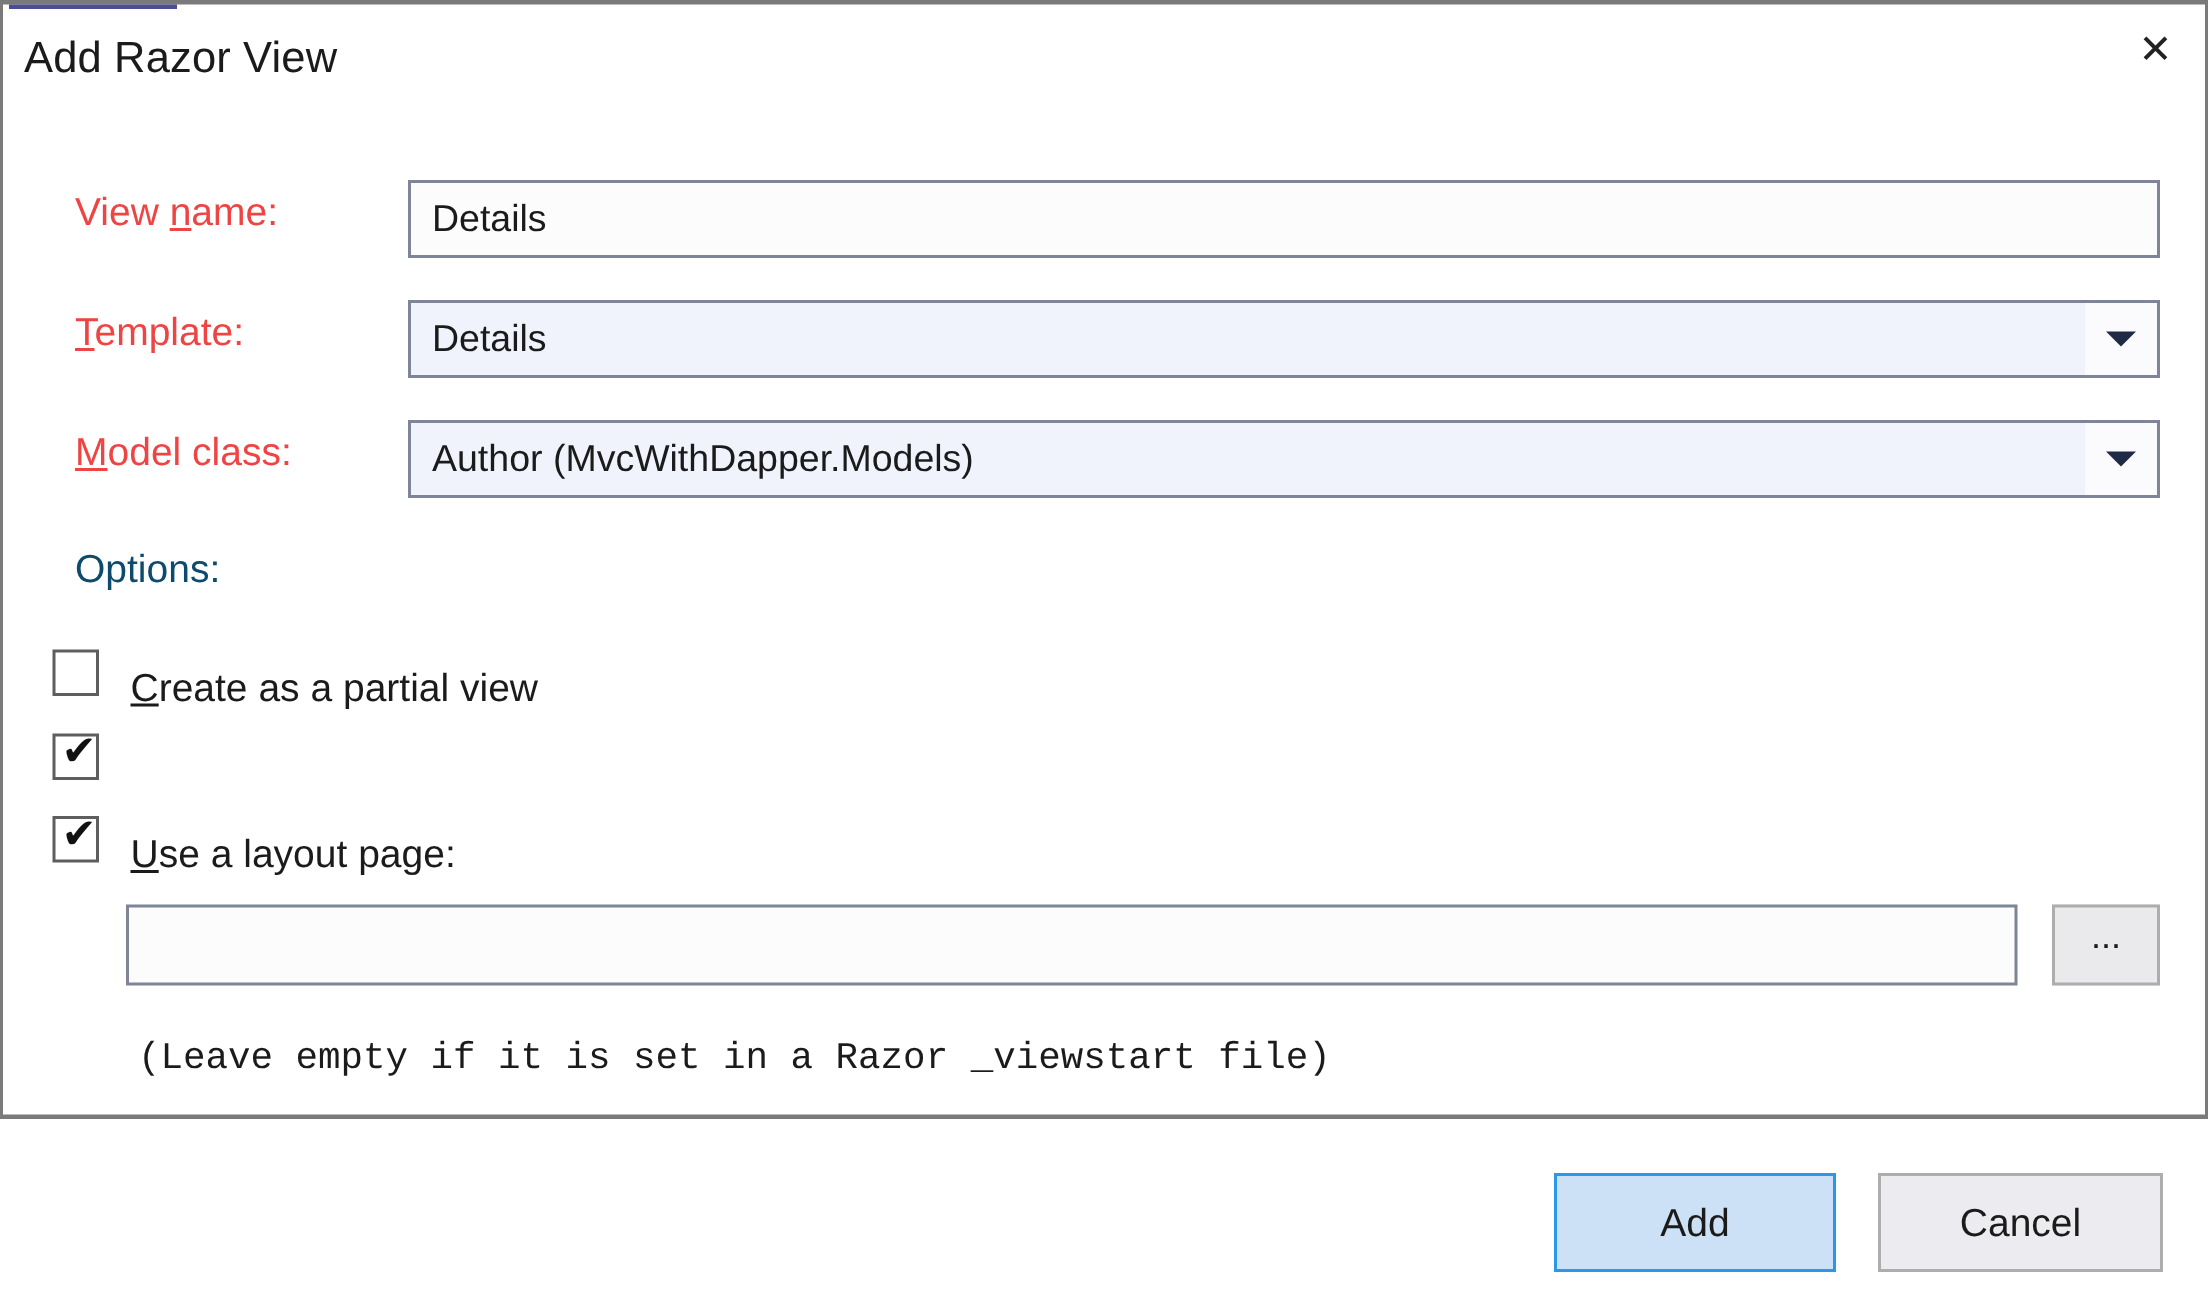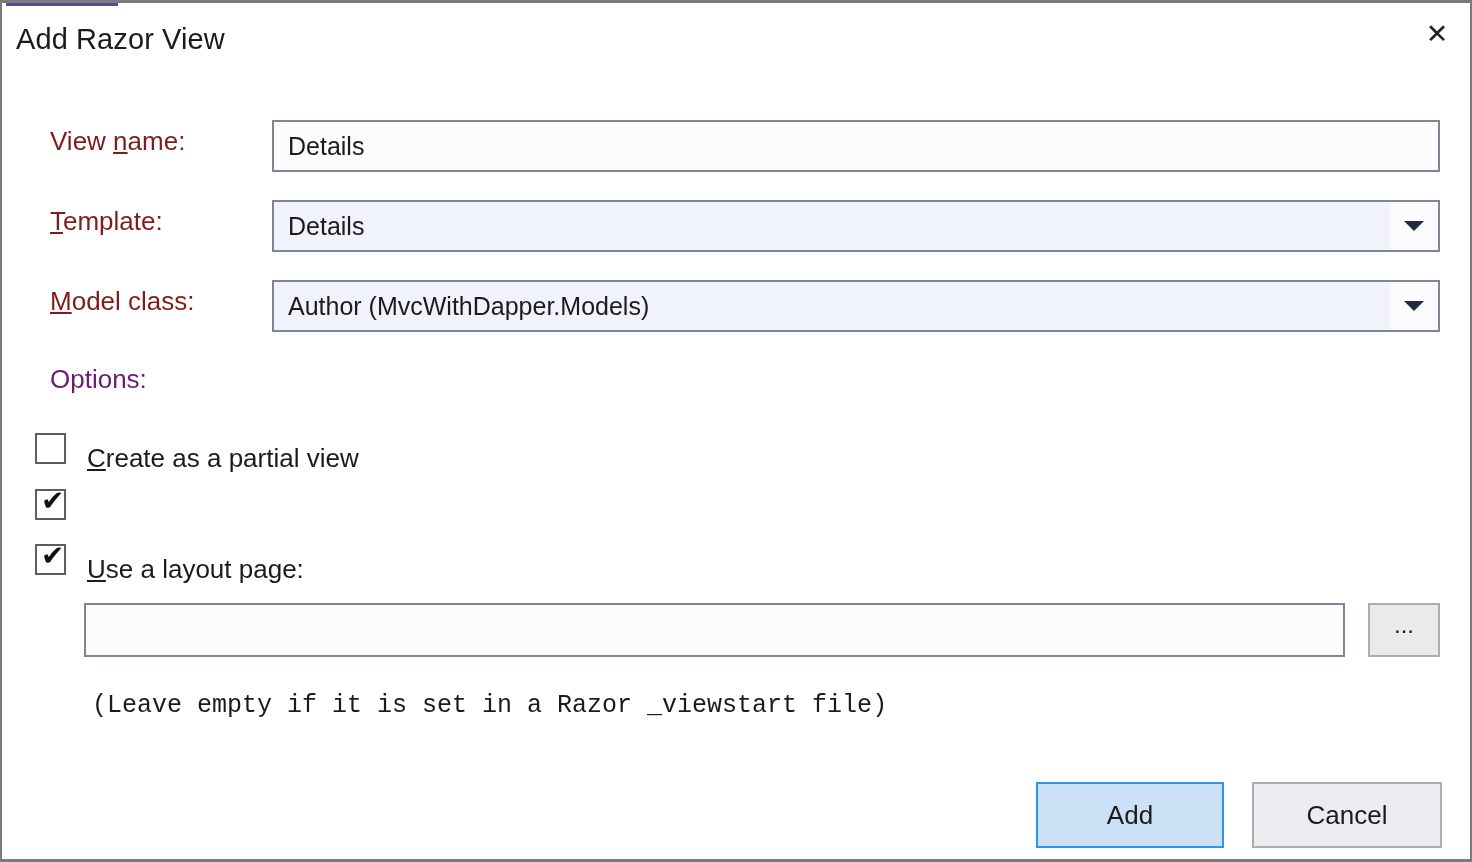--- a/index.html
+++ b/index.html
@@ -13,21 +13,21 @@
     font-family: "Liberation Sans", sans-serif;
     color: #1a1a1a;
     overflow: hidden;
   }
 
   .dialog {
     position: absolute;
     left: 0;
     top: 0;
     width: 1472px;
-    height: 862px;
+    height: 746px;
     box-sizing: border-box;
     border-left: 2px solid #7a7a7a;
     border-right: 2px solid #7a7a7a;
     border-bottom: 3px solid #7a7a7a;
     border-top: 3px solid #7a7a7a;
     background: #ffffff;
   }
 
   
   .titlebar {
@@ -63,21 +63,21 @@
     font-size: 27px;
     line-height: 1;
     color: #222;
     font-family: "DejaVu Sans", sans-serif;
   }
 
   
   .row-label {
     position: absolute;
     font-size: 26px;
-    color: #7f1d1d;
+    color: #ef4444;
     white-space: nowrap;
   }
   .row-label .ak { text-decoration: underline; }
 
   .field {
     position: absolute;
     box-sizing: border-box;
     border: 2px solid #7d8597;
     background: #fcfcfc;
     display: flex;
@@ -110,21 +110,21 @@
     border-right: 10px solid transparent;
     border-top: 10px solid #1f2a44;
   }
 
   
   .options-label {
     position: absolute;
     left: 48px;
     top: 361px;
     font-size: 26px;
-    color: #701a75;
+    color: #0c4a6e;
   }
   .checkrow {
     position: absolute;
     display: flex;
     align-items: center;
     height: 34px;
     cursor: pointer;
   }
   .checkbox {
     width: 31px;

